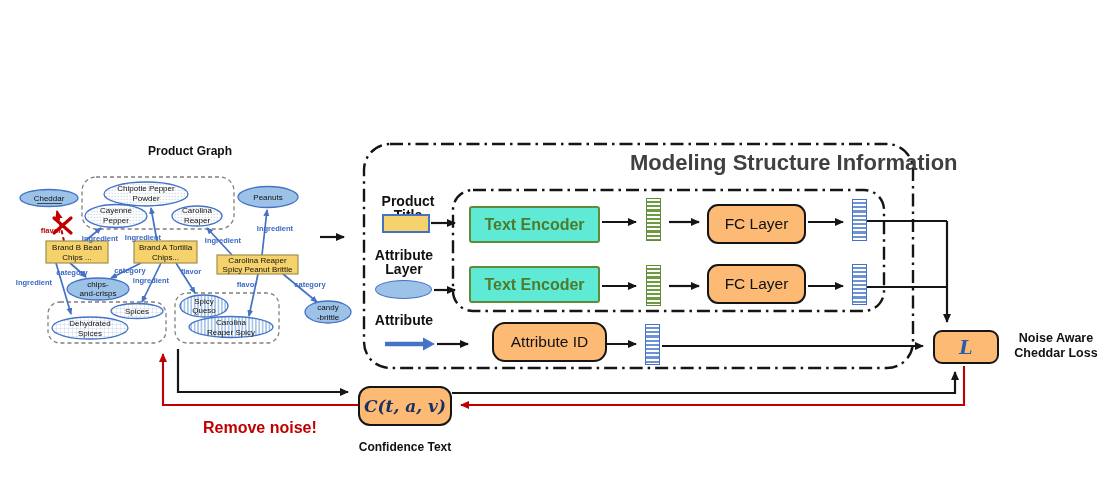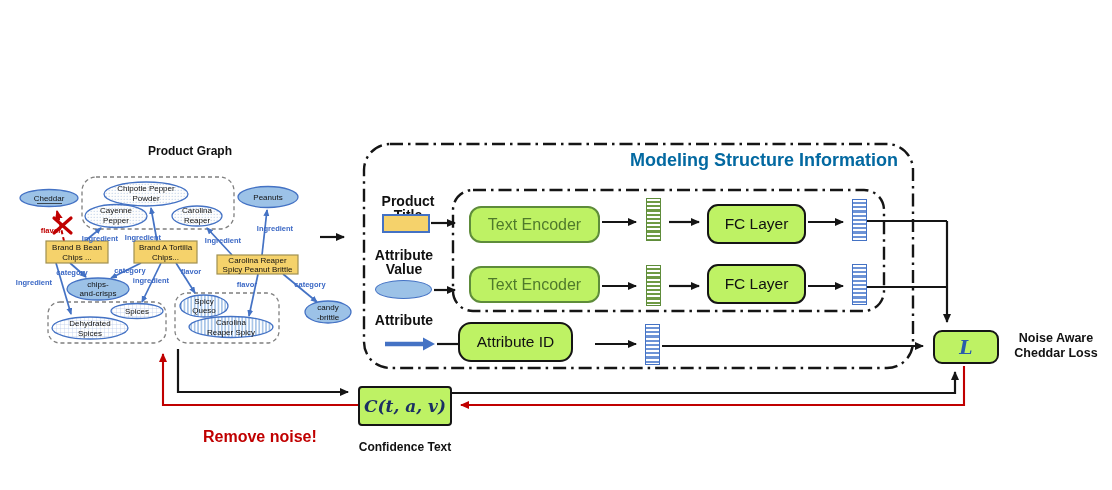--- a/index.html
+++ b/index.html
@@ -2,24 +2,24 @@
 <html><head>
 <meta charset="utf-8">
 <style>
   html,body{margin:0;padding:0;background:#fff;}
   .canvas{position:relative;width:1112px;height:490px;background:#ffffff;overflow:hidden;
           font-family:"Liberation Sans",sans-serif;}
   .overlay{position:absolute;left:0;top:0;}
   .abs{position:absolute;}
   .lbl{font-weight:bold;color:#111;font-size:14px;text-align:center;line-height:14px;}
   .title{font-weight:bold;color:#111;font-size:12px;text-align:center;}
-  .ptitle{font-weight:bold;color:#0369a1;font-size:18px;text-align:left;white-space:nowrap;}
-  .block{display:flex;align-items:center;justify-content:center;background:#bef264;box-sizing:border-box;}
-  .green-box{border:2.5px solid #5E8C3A;background:#bef264;border-radius:12px;
-             color:#4F7A2B;font-weight:normal;font-size:16px;}
+  .ptitle{font-weight:bold;color:#404040;font-size:22px;text-align:left;white-space:nowrap;}
+  .block{display:flex;align-items:center;justify-content:center;background:#fdba74;box-sizing:border-box;}
+  .green-box{border:2.5px solid #5E8C3A;background:#5eead4;border-radius:3px;
+             color:#4F7A2B;font-weight:bold;font-size:16px;}
   .black-box{border:2.5px solid #151515;border-radius:11px;color:#111;font-size:15.5px;}
   .formula{font-family:"DejaVu Serif",serif;font-style:italic;font-weight:bold;}
   .vec{position:absolute;box-sizing:border-box;}
   .vec.green{border:1.8px solid #5E8C3A;
       background:repeating-linear-gradient(to bottom,#ffffff 0 2.1px,#6f9a44 2.1px 4.2px);}
   .vec.blue{border:1.8px solid #4472C4;
       background:repeating-linear-gradient(to bottom,#ffffff 0 2.1px,#6d93d6 2.1px 4.2px);}
   .chip{background:#F5D26B;border:2px solid #4472C4;}
   .oval{background:#9CC2E7;border:1.5px solid #4472C4;border-radius:50%;}
   .red-note{color:#C00000;font-weight:bold;font-size:16px;white-space:nowrap;}
@@ -189,44 +189,44 @@
 
   <div class="abs title" style="left:110px;top:144px;width:160px;">Product Graph</div>
 
   <div class="abs ptitle" style="left:630px;top:150px;width:262px;">Modeling Structure Information</div>
 
   <div class="abs lbl" style="left:366px;top:194px;width:84px;">Product Title</div>
   <div class="abs chip" style="left:382px;top:214px;width:44px;height:15px;"></div>
 
   <div class="abs lbl" style="left:372px;top:248px;width:64px;">
     <div>Attribute</div>
-    <div>Value</div>
+    <div>Layer</div>
   </div>
   <div class="abs oval" style="left:375px;top:280px;width:55px;height:17px;"></div>
 
   <div class="abs lbl" style="left:372px;top:313px;width:64px;">Attribute</div>
 
   <div class="abs block green-box" style="left:469px;top:206px;width:131px;height:37px;">Text Encoder</div>
   <div class="abs block green-box" style="left:469px;top:266px;width:131px;height:37px;">Text Encoder</div>
 
   <div class="abs block black-box" style="left:707px;top:204px;width:99px;height:40px;">FC Layer</div>
   <div class="abs block black-box" style="left:707px;top:264px;width:99px;height:40px;">FC Layer</div>
 
-  <div class="abs block black-box" style="left:458px;top:322px;width:115px;height:40px;border-radius:13px;">Attribute ID</div>
+  <div class="abs block black-box" style="left:492px;top:322px;width:115px;height:40px;border-radius:13px;">Attribute ID</div>
 
   <div class="vec green" style="left:646px;top:198px;width:15px;height:43px;"></div>
   <div class="vec green" style="left:646px;top:265px;width:15px;height:41px;"></div>
   <div class="vec blue" style="left:852px;top:199px;width:15px;height:42px;"></div>
   <div class="vec blue" style="left:852px;top:264px;width:15px;height:41px;"></div>
   <div class="vec blue" style="left:645px;top:324px;width:15px;height:41px;"></div>
 
   <div class="abs block black-box formula" style="left:933px;top:330px;width:66px;height:34px;border-radius:9px;font-size:19px;color:#2A5CAB;">L</div>
   <div class="abs small-cap" style="left:1000px;top:331px;width:112px;line-height:15px;font-size:12.5px;">
     <div>Noise Aware</div>
     <div>Cheddar Loss</div>
   </div>
 
-  <div class="abs block black-box formula" style="left:358px;top:386px;width:94px;height:40px;border-radius:4px;border-width:2.8px;font-size:17px;color:#1B2F63;">C(t, a, v)</div>
+  <div class="abs block black-box formula" style="left:358px;top:386px;width:94px;height:40px;border-radius:12px;border-width:2.8px;font-size:17px;color:#1B2F63;">C(t, a, v)</div>
   <div class="abs small-cap" style="left:345px;top:440px;width:120px;">Confidence Text</div>
 
-  <div class="abs red-note" style="left:203px;top:428px;">Remove noise!</div>
+  <div class="abs red-note" style="left:203px;top:419px;">Remove noise!</div>
 
 </div>
 
 </body></html>

